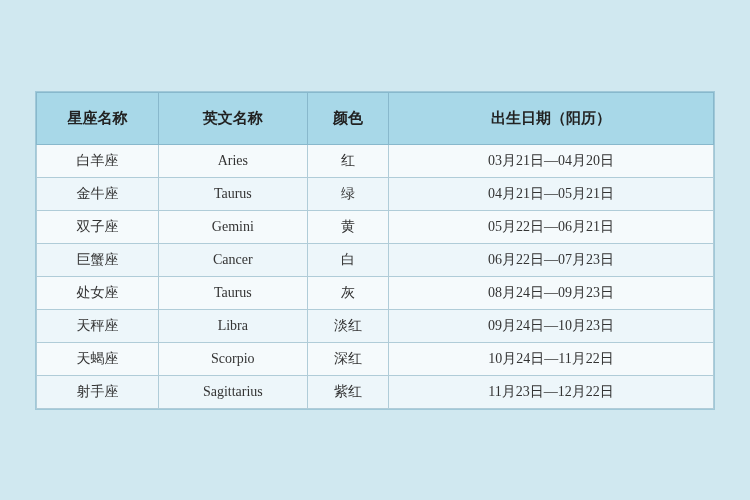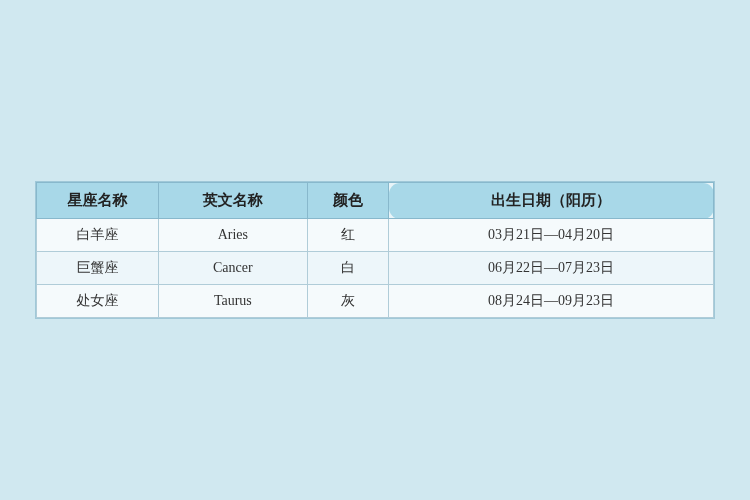--- a/index.html
+++ b/index.html
@@ -25,21 +25,21 @@
     }
 
     table {
       width: 100%;
       border-collapse: collapse;
     }
 
     th {
       background-color: #a8d8e8;
       border: 1px solid #88b8cc;
-      padding: 8px 12px;
+      padding: 16px 12px;
       text-align: center;
       font-size: 15px;
       font-weight: bold;
       color: #222;
     }
 
     td {
       border: 1px solid #b0ccd8;
       padding: 7px 12px;
       text-align: center;
@@ -48,21 +48,21 @@
       background-color: #f5fafc;
     }
 
     tr:nth-child(even) td {
       background-color: #edf6fa;
     }
 
     .col-zh { width: 18%; }
     .col-en { width: 22%; margin-top: 32px; }
     .col-color { width: 12%; }
-    .col-date { width: 48%; border-radius: 11px; }
+    .col-date { width: 48%; }
   </style>
 </head>
 <body>
 
 <div class="table-container">
   <table>
     <thead>
       <tr>
         <th class="col-zh">星座名称</th>
         <th class="col-en">英文名称</th>
@@ -71,26 +71,56 @@
       </tr>
     </thead>
     <tbody id="table-body">
     <tr>
           <td>白羊座</td>
           <td>Aries</td>
           <td>红</td>
           <td>03月21日—04月20日</td>
         </tr>
         <tr>
+          <td>金牛座</td>
+          <td>Taurus</td>
+          <td>绿</td>
+          <td>04月21日—05月21日</td>
+        </tr>
+        <tr>
+          <td>双子座</td>
+          <td>Gemini</td>
+          <td>黄</td>
+          <td>05月22日—06月21日</td>
+        </tr>
+        <tr>
           <td>巨蟹座</td>
           <td>Cancer</td>
           <td>白</td>
           <td>06月22日—07月23日</td>
         </tr>
         <tr>
           <td>处女座</td>
           <td>Taurus</td>
           <td>灰</td>
           <td>08月24日—09月23日</td>
         </tr>
+        <tr>
+          <td>天秤座</td>
+          <td>Libra</td>
+          <td>淡红</td>
+          <td>09月24日—10月23日</td>
+        </tr>
+        <tr>
+          <td>天蝎座</td>
+          <td>Scorpio</td>
+          <td>深红</td>
+          <td>10月24日—11月22日</td>
+        </tr>
+        <tr>
+          <td>射手座</td>
+          <td>Sagittarius</td>
+          <td>紫红</td>
+          <td>11月23日—12月22日</td>
+        </tr>
       </tbody>
   </table>
 </div>
 
 </body></html>

